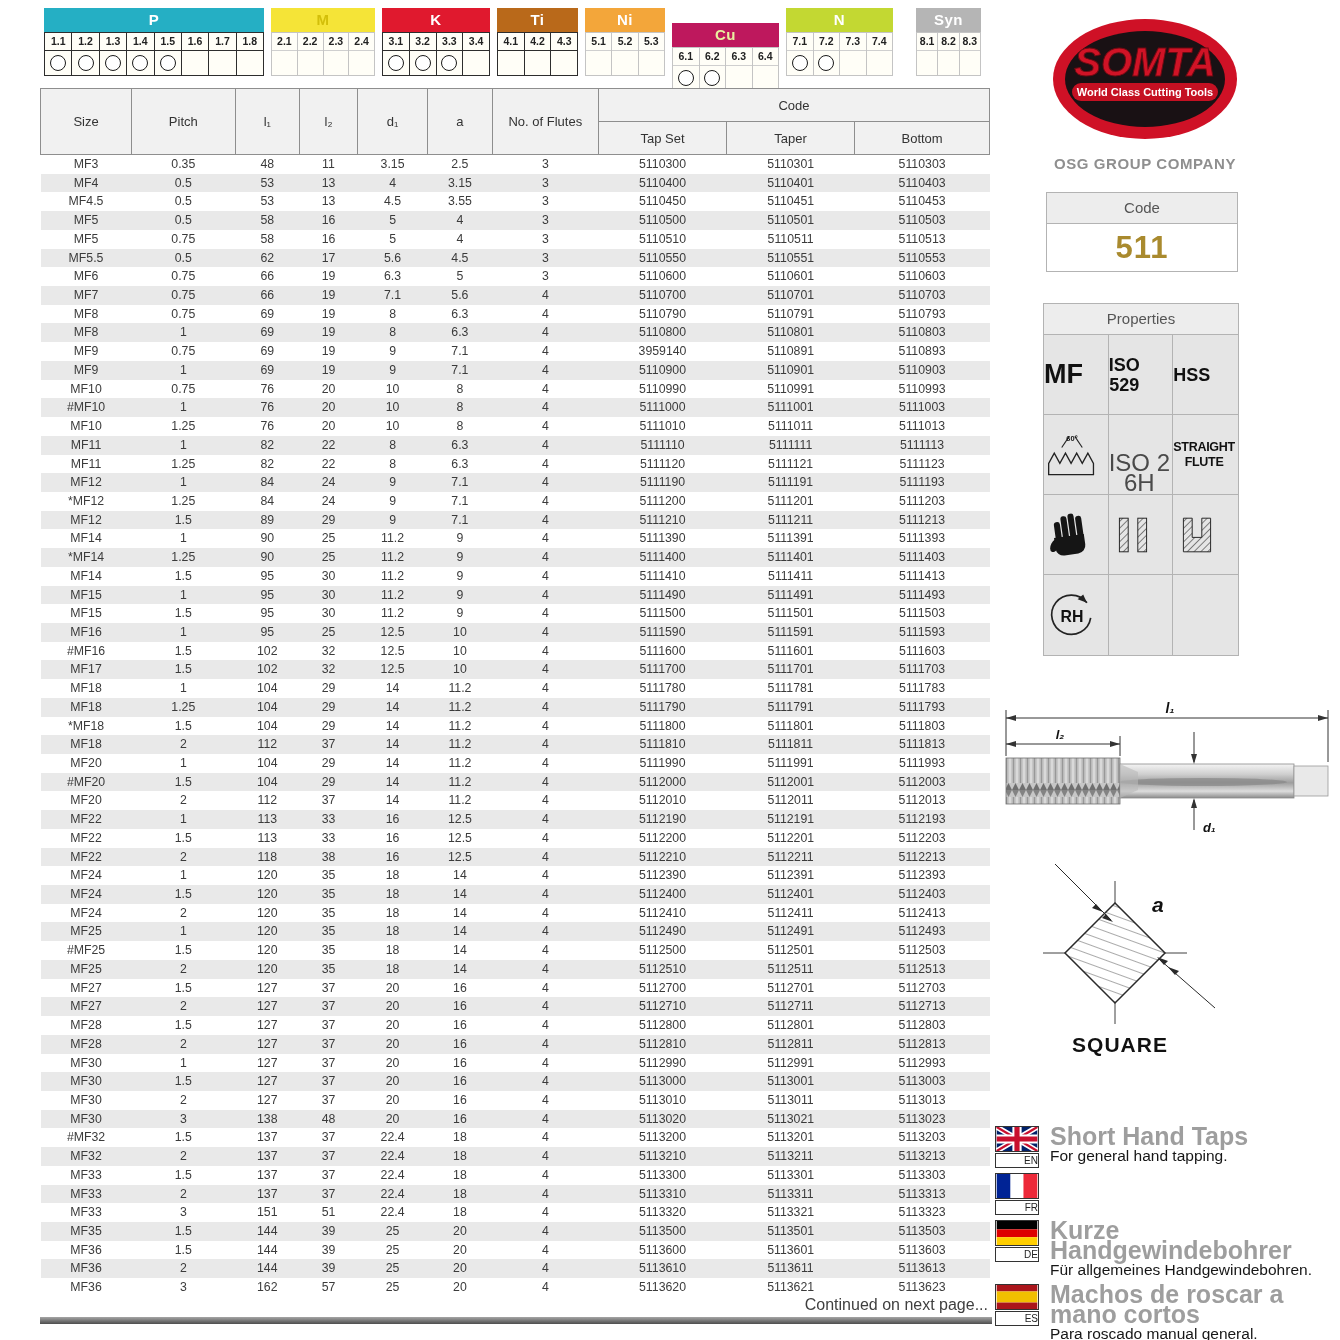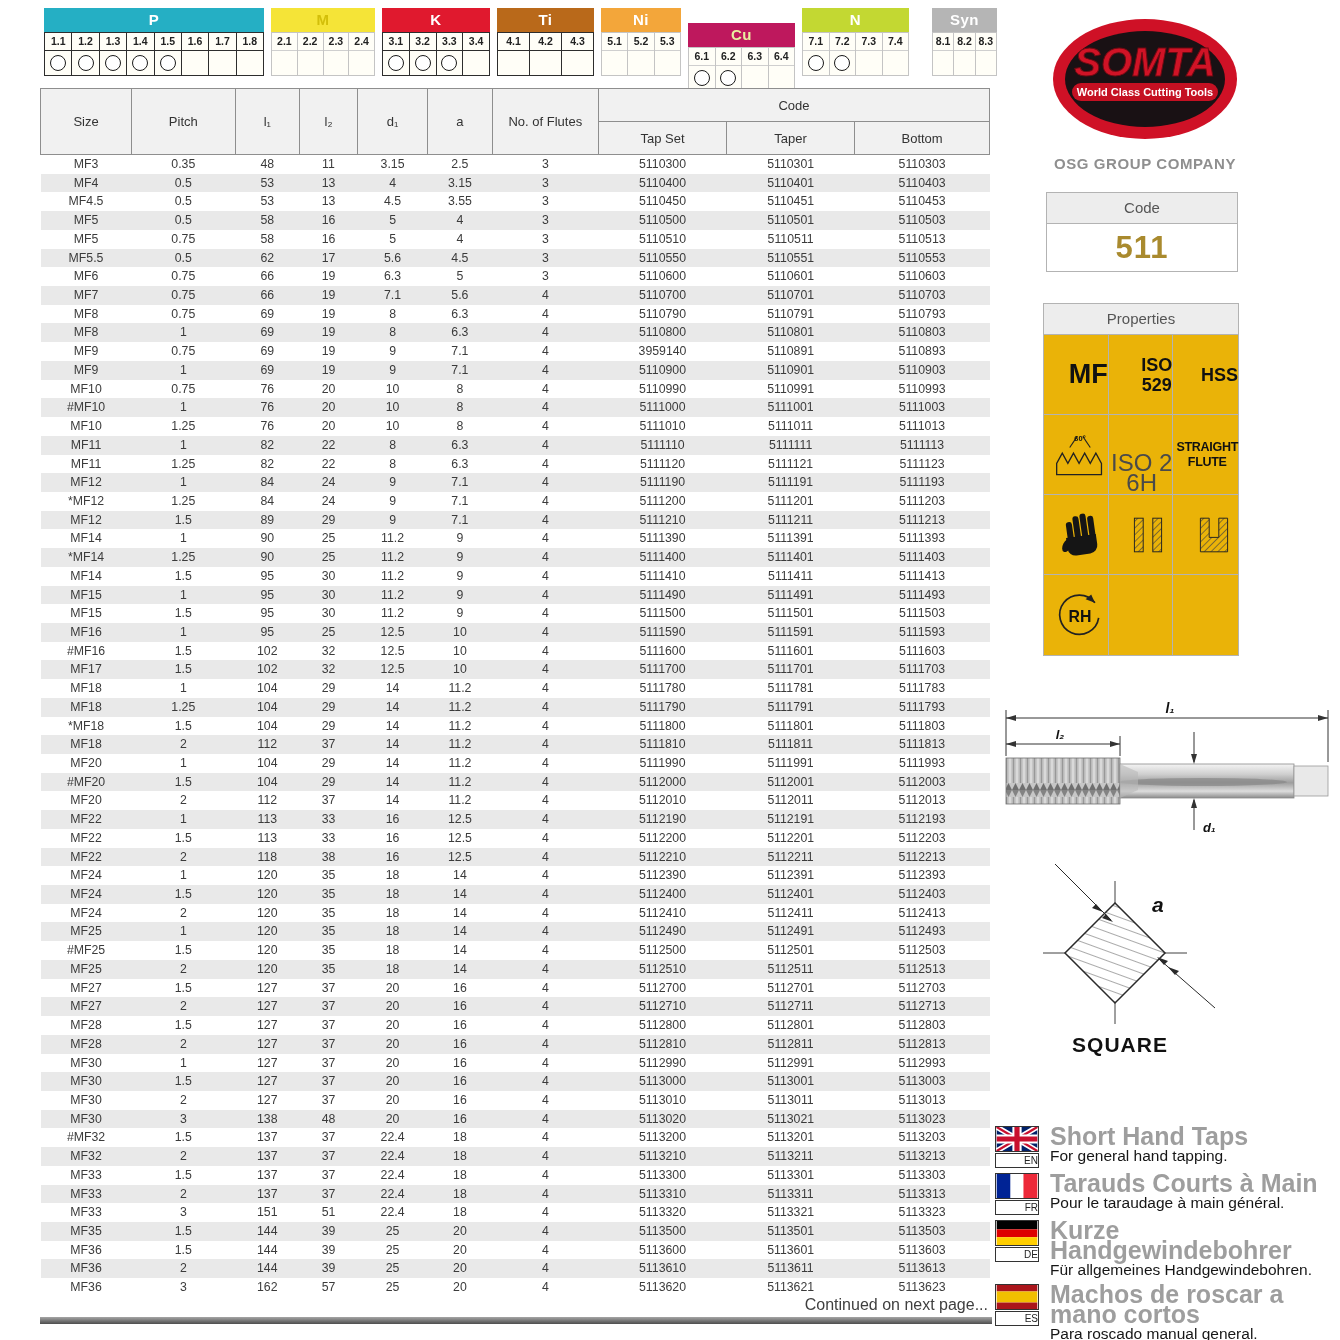--- a/index.html
+++ b/index.html
@@ -35,21 +35,21 @@
   
   .logo-wrap{position:absolute;left:1050px;top:14px;width:190px;height:134px;}
   .osg{position:absolute;left:1040px;top:155px;width:210px;text-align:center;color:#8f8f8f;font-weight:bold;font-size:15px;letter-spacing:0.6px;}
   .info-box{position:absolute;box-sizing:border-box;border:1px solid #b3b3b3;background:#fff;}
   .info-hd{background:#ededed;border-bottom:1px solid #b3b3b3;height:30px;line-height:30px;text-align:center;font-size:15px;color:#555;}
   .code-box{left:1046px;top:192px;width:192px;}
   .code-val{height:47px;line-height:47px;text-align:center;font-weight:bold;font-size:31px;letter-spacing:1px;}
   .props{left:1043px;top:303px;width:196px;}
   .props-grid{display:grid;grid-template-columns:repeat(3,1fr);}
   .pcell{box-sizing:border-box;border-right:1px solid #b3b3b3;border-bottom:1px solid #b3b3b3;height:80px;
-    display:flex;align-items:center;justify-content:flex-end;text-align:center;background:#eab308;}
+    display:flex;align-items:center;justify-content:flex-start;text-align:center;background:#e5e5e5;}
   .pcell:nth-child(3n){border-right:none;}
   .pcell.last-row{border-bottom:none;}
   .pt-big{font-weight:bold;font-size:27px;color:#111;}
   .pt-bold-md{font-weight:bold;font-size:18px;line-height:20px;color:#111;}
   .pt-light-md{font-size:24px;line-height:20px;color:#4a4a4a;margin-top:36px;}
   .pt-bold-sm{font-weight:bold;font-size:12.5px;line-height:15px;color:#111;letter-spacing:-0.3px;}
   .tap-svg{position:absolute;left:998px;top:698px;}
   .square-svg{position:absolute;left:1005px;top:856px;}
   .square-caption{position:absolute;left:1005px;top:1033px;width:230px;text-align:center;font-weight:bold;font-size:21px;letter-spacing:1px;color:#111;}
   .langs{position:absolute;left:995px;top:1126px;width:345px;}
@@ -132,21 +132,21 @@
         </div>
         <div class="gcell">
           <div class="gcell-label">3.3</div>
           <div class="gcircle"></div>
         </div>
         <div class="gcell">
           <div class="gcell-label">3.4</div>
         </div>
       </div>
     </div>
-    <div class="group dark" style="width: 97px;">
+    <div class="group dark" style="width: 81px;">
       <div class="group-header" style="background: rgb(185, 105, 26); color: rgb(255, 255, 255);">Ti</div>
       <div class="group-cells">
         <div class="gcell">
           <div class="gcell-label">4.1</div>
         </div>
         <div class="gcell">
           <div class="gcell-label">4.2</div>
         </div>
         <div class="gcell">
           <div class="gcell-label">4.3</div>
@@ -1162,24 +1162,20 @@
     </div>
     <div class="lang-row">
       <div class="lang-flag-col">
         <div class="lang-flag"><svg width="42" height="24" viewBox="0 0 44 26">
             <rect width="15" height="26" fill="#002395"></rect>
             <rect x="15" width="14" height="26" fill="#ffffff"></rect>
             <rect x="29" width="15" height="26" fill="#ED2939"></rect>
           </svg></div>
         <div class="lang-code">FR</div>
       </div>
-      <div class="lang-text">
-        <div class="lang-title">Tarauds Courts à Main</div>
-        <div class="lang-sub">Pour le taraudage à main général.</div>
-      </div>
     </div>
     <div class="lang-row">
       <div class="lang-flag-col">
         <div class="lang-flag"><svg width="42" height="24" viewBox="0 0 44 26">
             <rect width="44" height="9" fill="#000"></rect>
             <rect y="9" width="44" height="8.5" fill="#DD0000"></rect>
             <rect y="17.5" width="44" height="8.5" fill="#FFCE00"></rect>
           </svg></div>
         <div class="lang-code">DE</div>
       </div>

